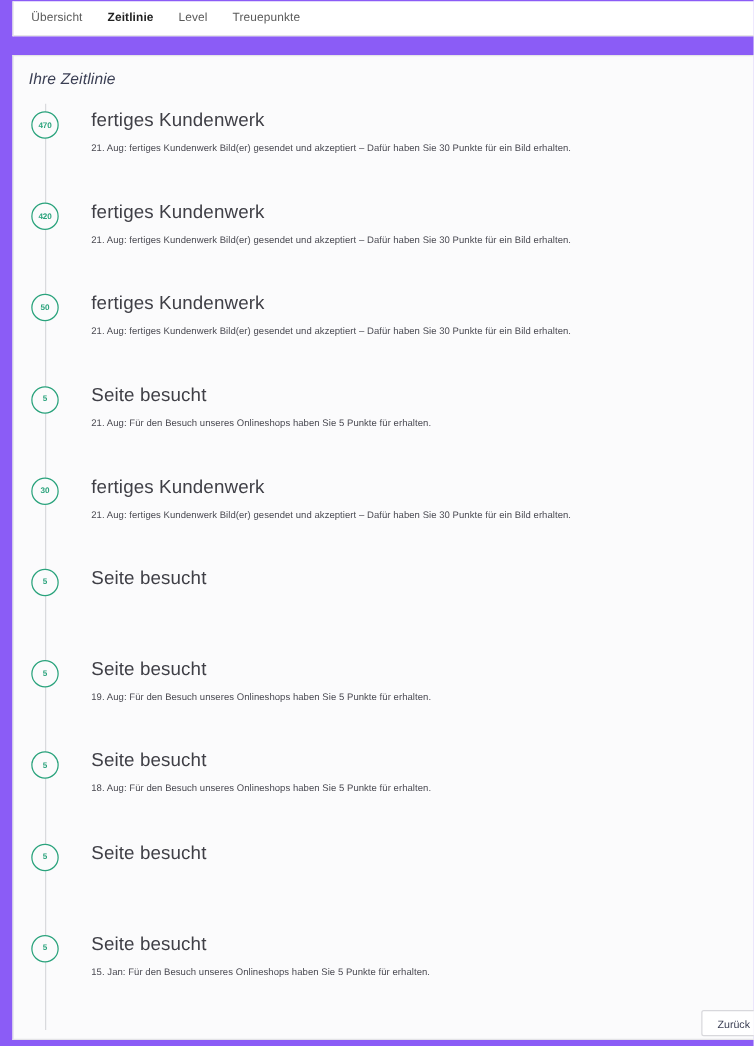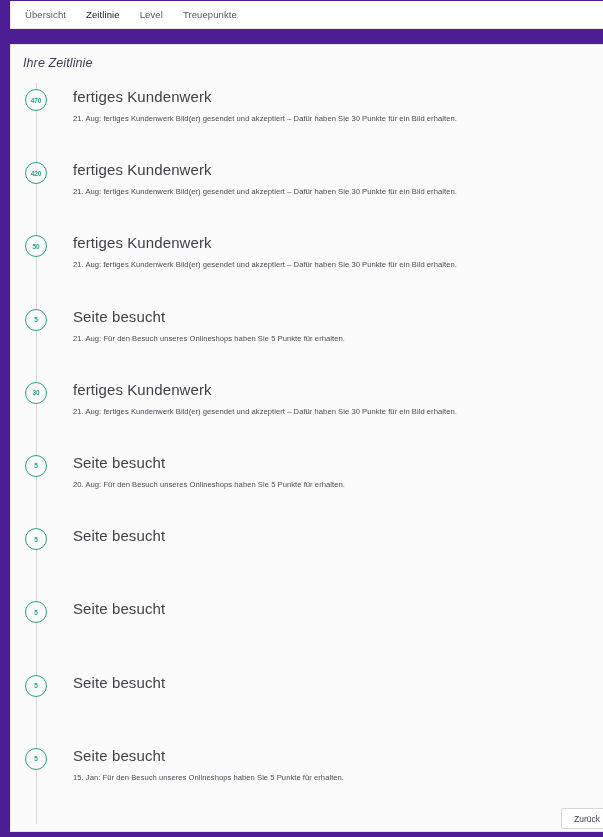--- a/index.html
+++ b/index.html
@@ -3,21 +3,21 @@
 <meta charset="utf-8">
 <style>
   * { box-sizing: border-box; }
   html, body {
     margin: 0; padding: 0;
     width: 603px; height: 837px;
     background: #ffffff;
     font-family: "Liberation Sans", sans-serif;
     overflow: hidden;
   }
-  #app { position: relative; width: 603px; height: 837px; background:#4c1d95; }
+  #app { position: relative; width: 603px; height: 837px; background:#8b5cf6; }
 
   
   .tabbar {
     position: absolute;
     left: 10px; top: 1px;
     width: 620px; height: 28px;
     background: #ffffff;
     border: 1px solid #e6e6e6;
     border-top: none;
     display: flex;
@@ -25,21 +25,21 @@
     padding-left: 14px;
   }
   .tab {
     font-size: 9.5px;
     color: #5a5a5a;
     margin-right: 20px;
     white-space: nowrap;
     cursor: pointer;
     letter-spacing: 0.1px;
   }
-  .tab.active { color: #222; font-weight: normal; }
+  .tab.active { color: #222; font-weight: bold; }
 
   
   .panel {
     position: absolute;
     left: 10px; top: 44px;
     width: 620px;
     height: 788px;
     background: #fbfbfc;
     border: 1px solid #e4e4e7;
     border-right: none;
@@ -165,29 +165,30 @@
             <div class="entry-desc">21. Aug: Für den Besuch unseres Onlineshops haben Sie 5 Punkte für erhalten.</div>
           </div>
           <div class="entry">
             <div class="badge">30</div>
             <div class="entry-title">fertiges Kundenwerk</div>
             <div class="entry-desc">21. Aug: fertiges Kundenwerk Bild(er) gesendet und akzeptiert – Dafür haben Sie 30 Punkte für ein Bild erhalten.</div>
           </div>
           <div class="entry">
             <div class="badge">5</div>
             <div class="entry-title">Seite besucht</div>
-            <div class="entry-desc">20. Aug: Für den Besuch unseres Onlineshops haben Sie 5 Punkte für erhalten.</div>
-          </div>
-          <div class="entry">
-            <div class="badge">5</div>
-            <div class="entry-title">Seite besucht</div>
-          </div>
-          <div class="entry">
-            <div class="badge">5</div>
-            <div class="entry-title">Seite besucht</div>
+          </div>
+          <div class="entry">
+            <div class="badge">5</div>
+            <div class="entry-title">Seite besucht</div>
+            <div class="entry-desc">19. Aug: Für den Besuch unseres Onlineshops haben Sie 5 Punkte für erhalten.</div>
+          </div>
+          <div class="entry">
+            <div class="badge">5</div>
+            <div class="entry-title">Seite besucht</div>
+            <div class="entry-desc">18. Aug: Für den Besuch unseres Onlineshops haben Sie 5 Punkte für erhalten.</div>
           </div>
           <div class="entry">
             <div class="badge">5</div>
             <div class="entry-title">Seite besucht</div>
           </div>
           <div class="entry">
             <div class="badge">5</div>
             <div class="entry-title">Seite besucht</div>
             <div class="entry-desc">15. Jan: Für den Besuch unseres Onlineshops haben Sie 5 Punkte für erhalten.</div>
           </div>

